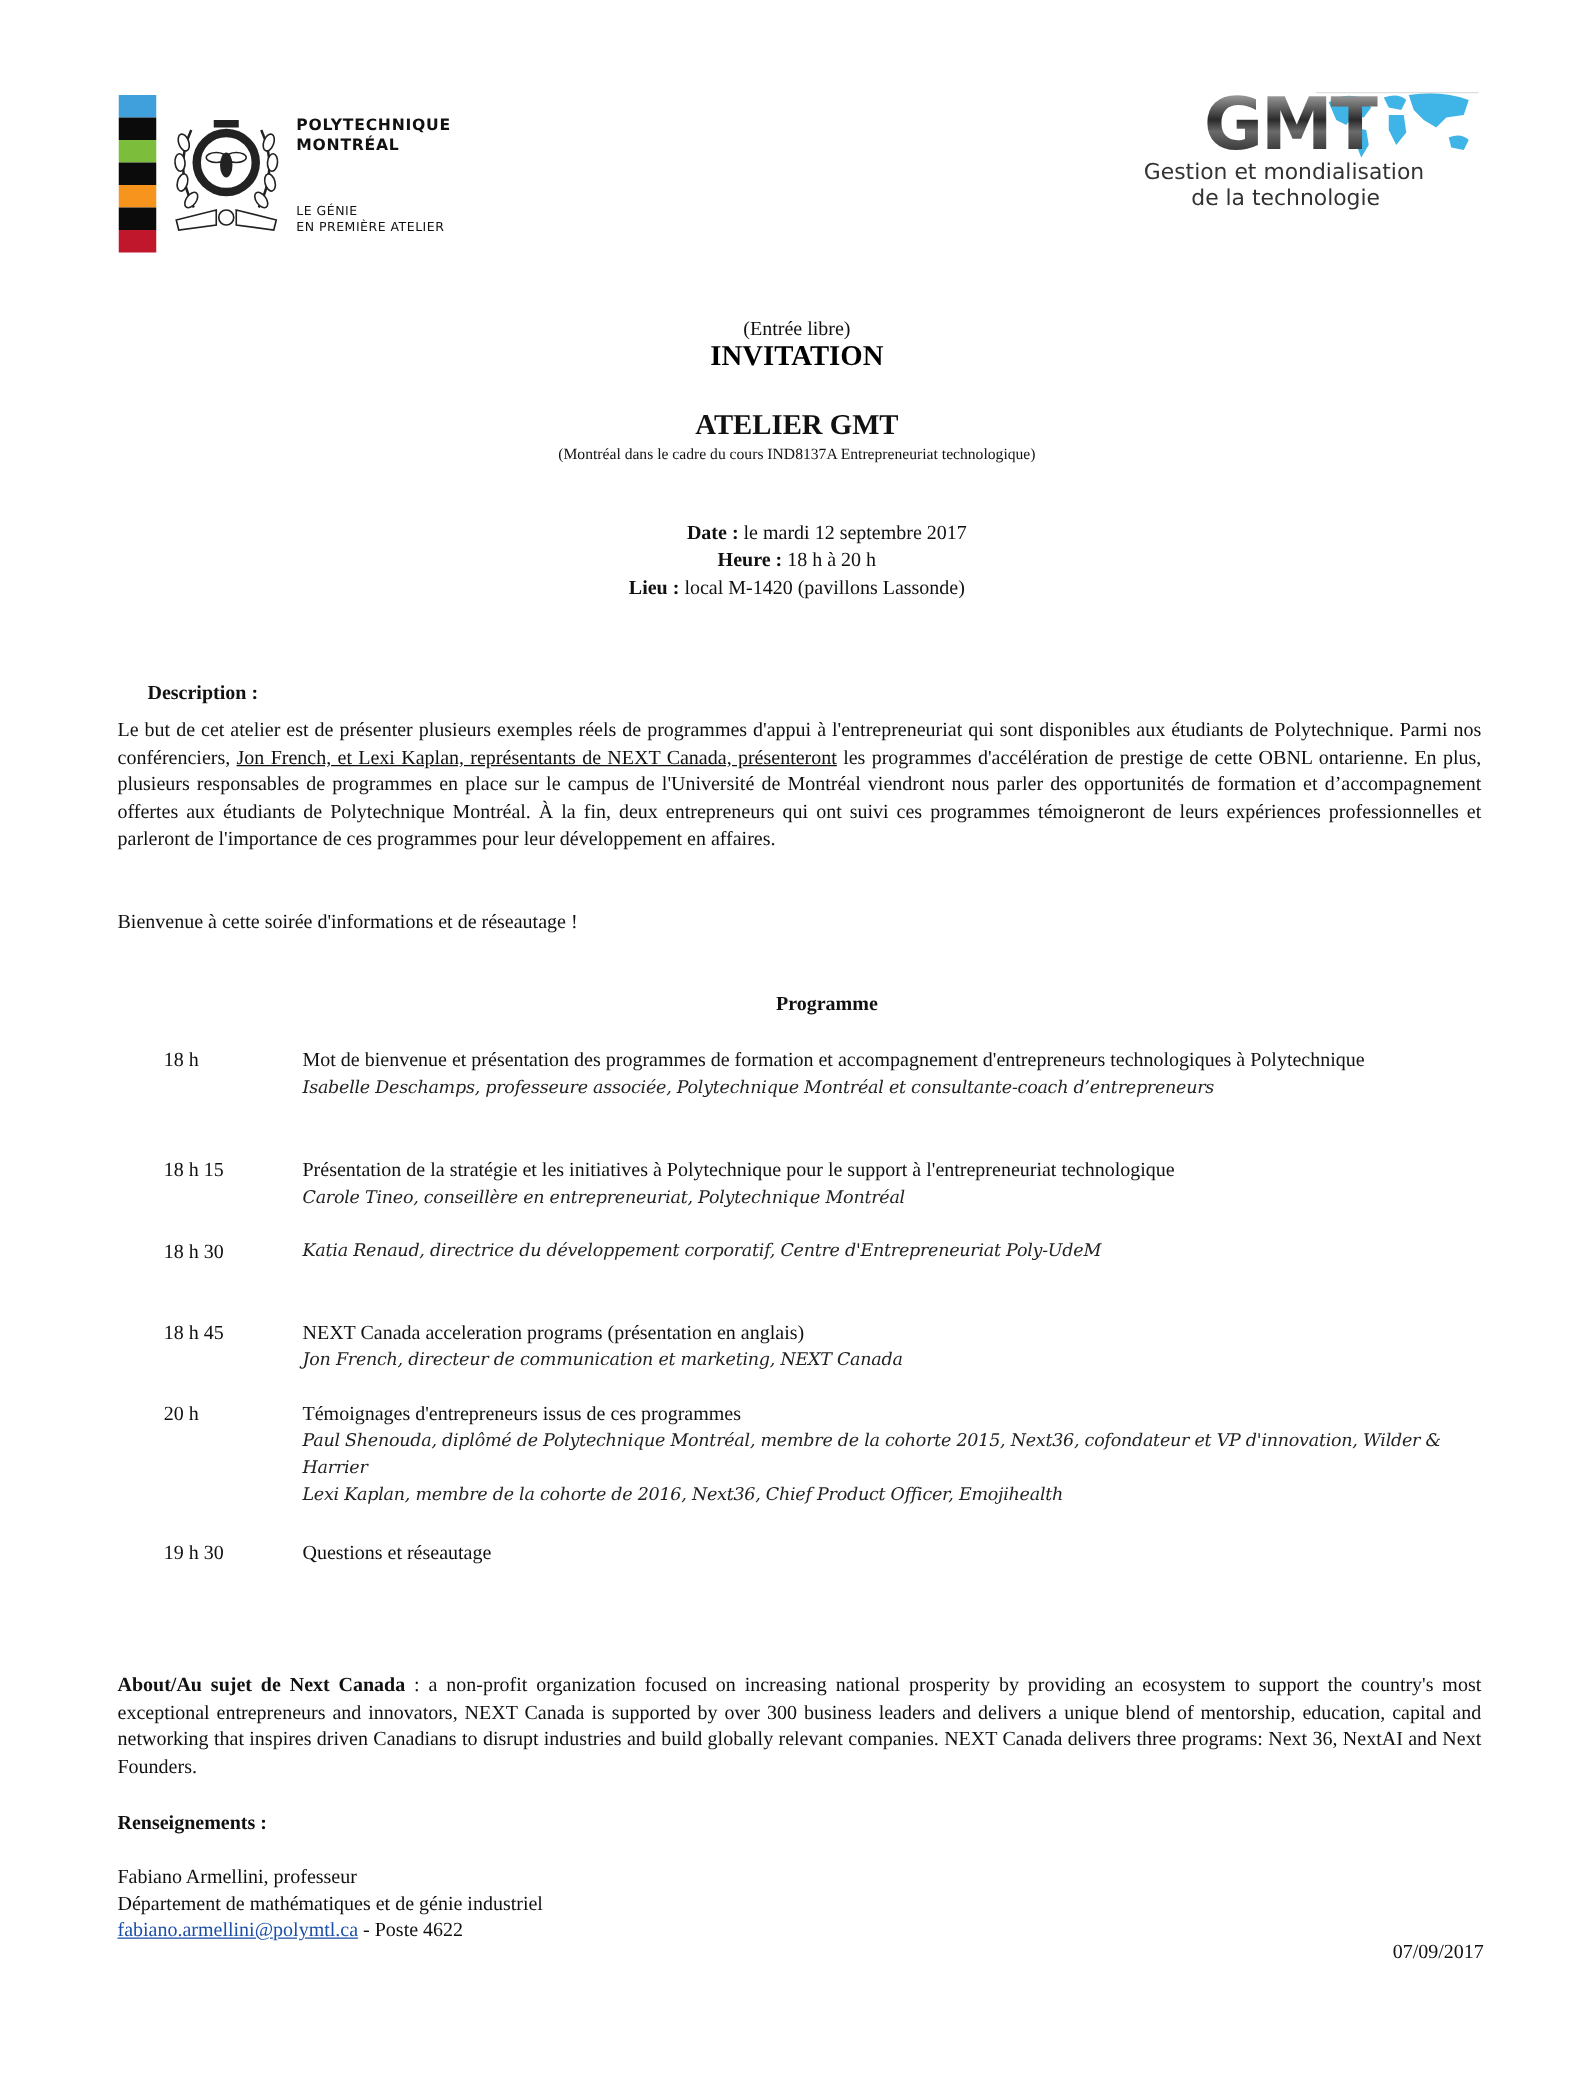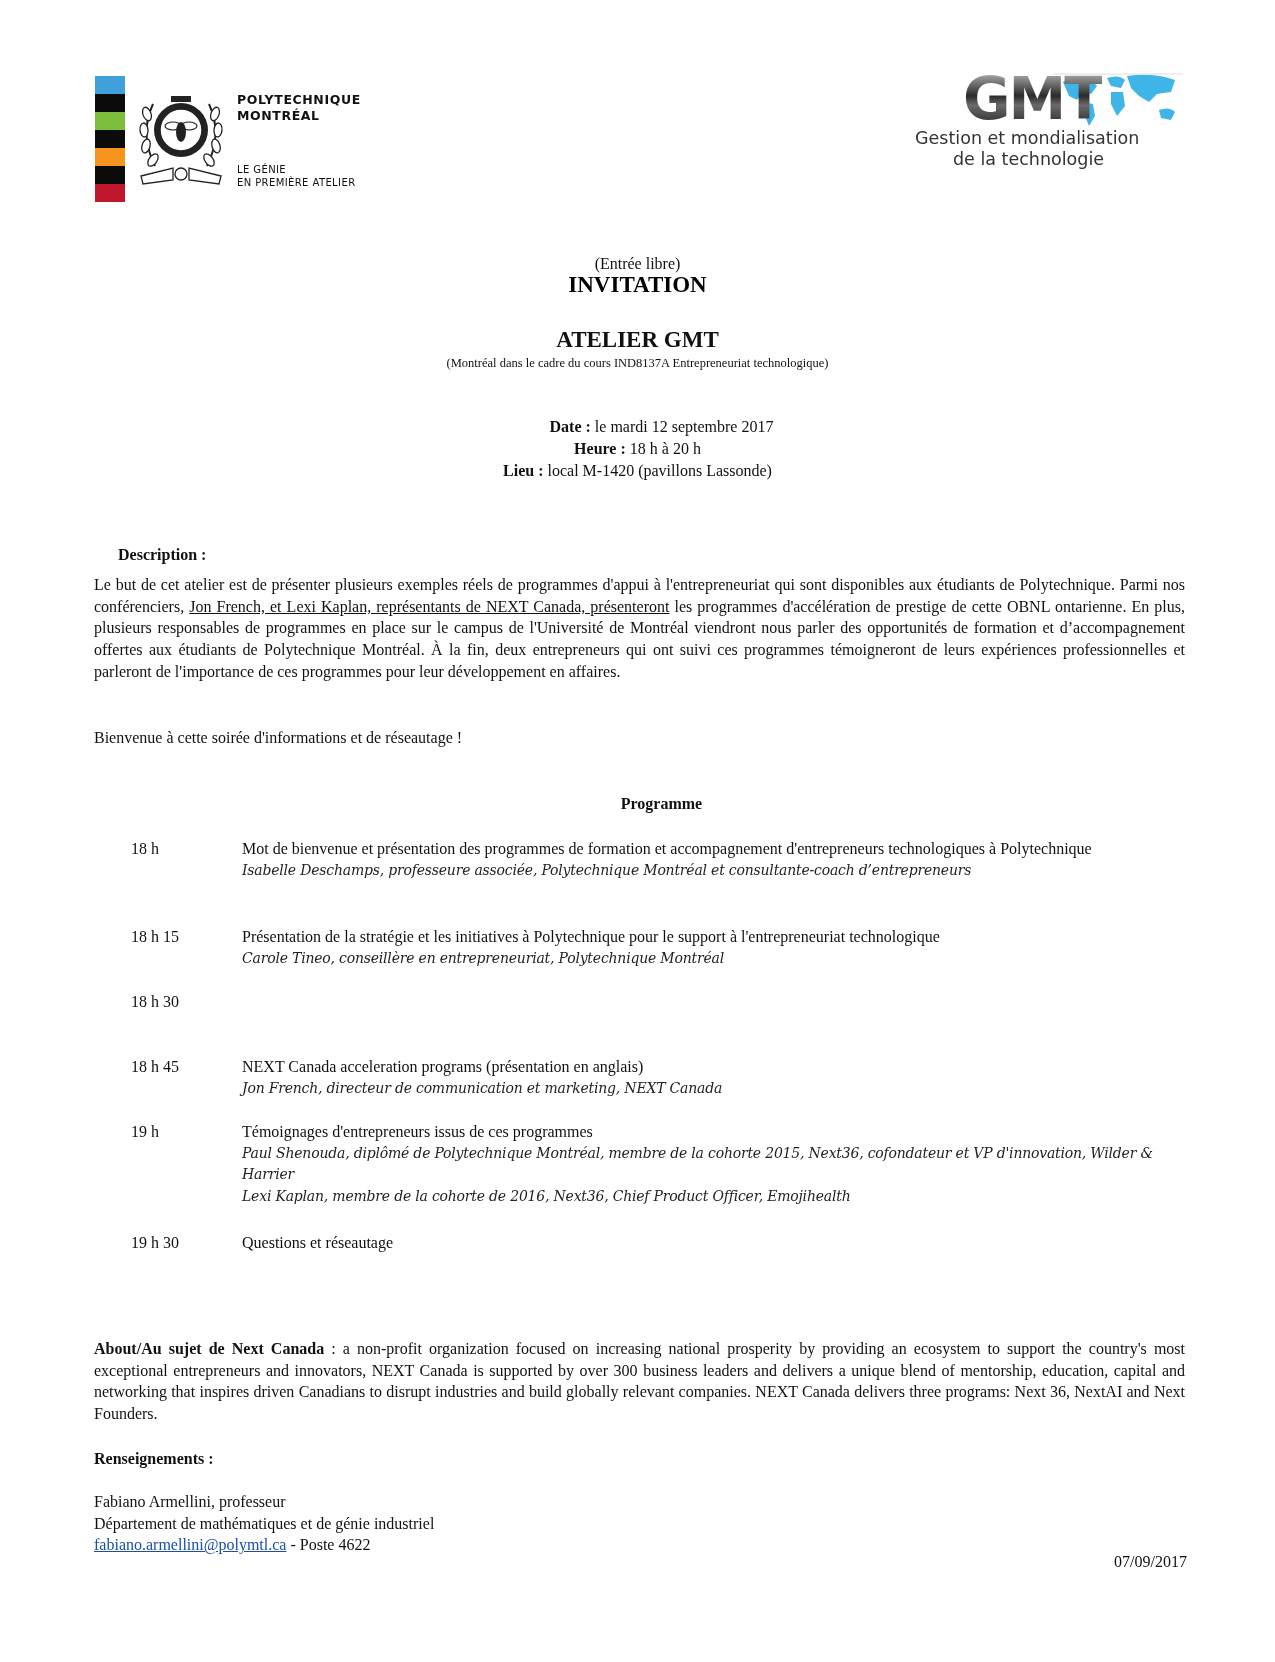--- a/index.html
+++ b/index.html
@@ -130,31 +130,32 @@
     <div class="abs prog-row" style="top: 926px;">
       <div class="prog-time">18 h 15</div>
       <div class="prog-body">
         <div>Présentation de la stratégie et les initiatives à Polytechnique pour le support à l'entrepreneuriat technologique</div>
         <div class="sp">Carole Tineo, conseillère en entrepreneuriat, Polytechnique Montréal</div>
       </div>
     </div>
     <div class="abs prog-row" style="top: 991px;">
       <div class="prog-time">18 h 30</div>
       <div class="prog-body">
+        <div class="sp">Katia Renaud, directrice du développement corporatif, Centre d'Entrepreneuriat Poly-UdeM</div>
       </div>
     </div>
     <div class="abs prog-row" style="top: 1056px;">
       <div class="prog-time">18 h 45</div>
       <div class="prog-body">
         <div>NEXT Canada acceleration programs (présentation en anglais)</div>
         <div class="sp">Jon French, directeur de communication et marketing, NEXT Canada</div>
       </div>
     </div>
     <div class="abs prog-row" style="top: 1121px;">
-      <div class="prog-time">19 h</div>
+      <div class="prog-time">20 h</div>
       <div class="prog-body">
         <div>Témoignages d'entrepreneurs issus de ces programmes</div>
         <div class="sp">Paul Shenouda, diplômé de Polytechnique Montréal, membre de la cohorte 2015, Next36, cofondateur et VP d'innovation, Wilder &amp; Harrier</div>
         <div class="sp">Lexi Kaplan, membre de la cohorte de 2016, Next36, Chief Product Officer, Emojihealth</div>
       </div>
     </div>
     <div class="abs prog-row" style="top: 1232px;">
       <div class="prog-time">19 h 30</div>
       <div class="prog-body">
         <div>Questions et réseautage</div>

